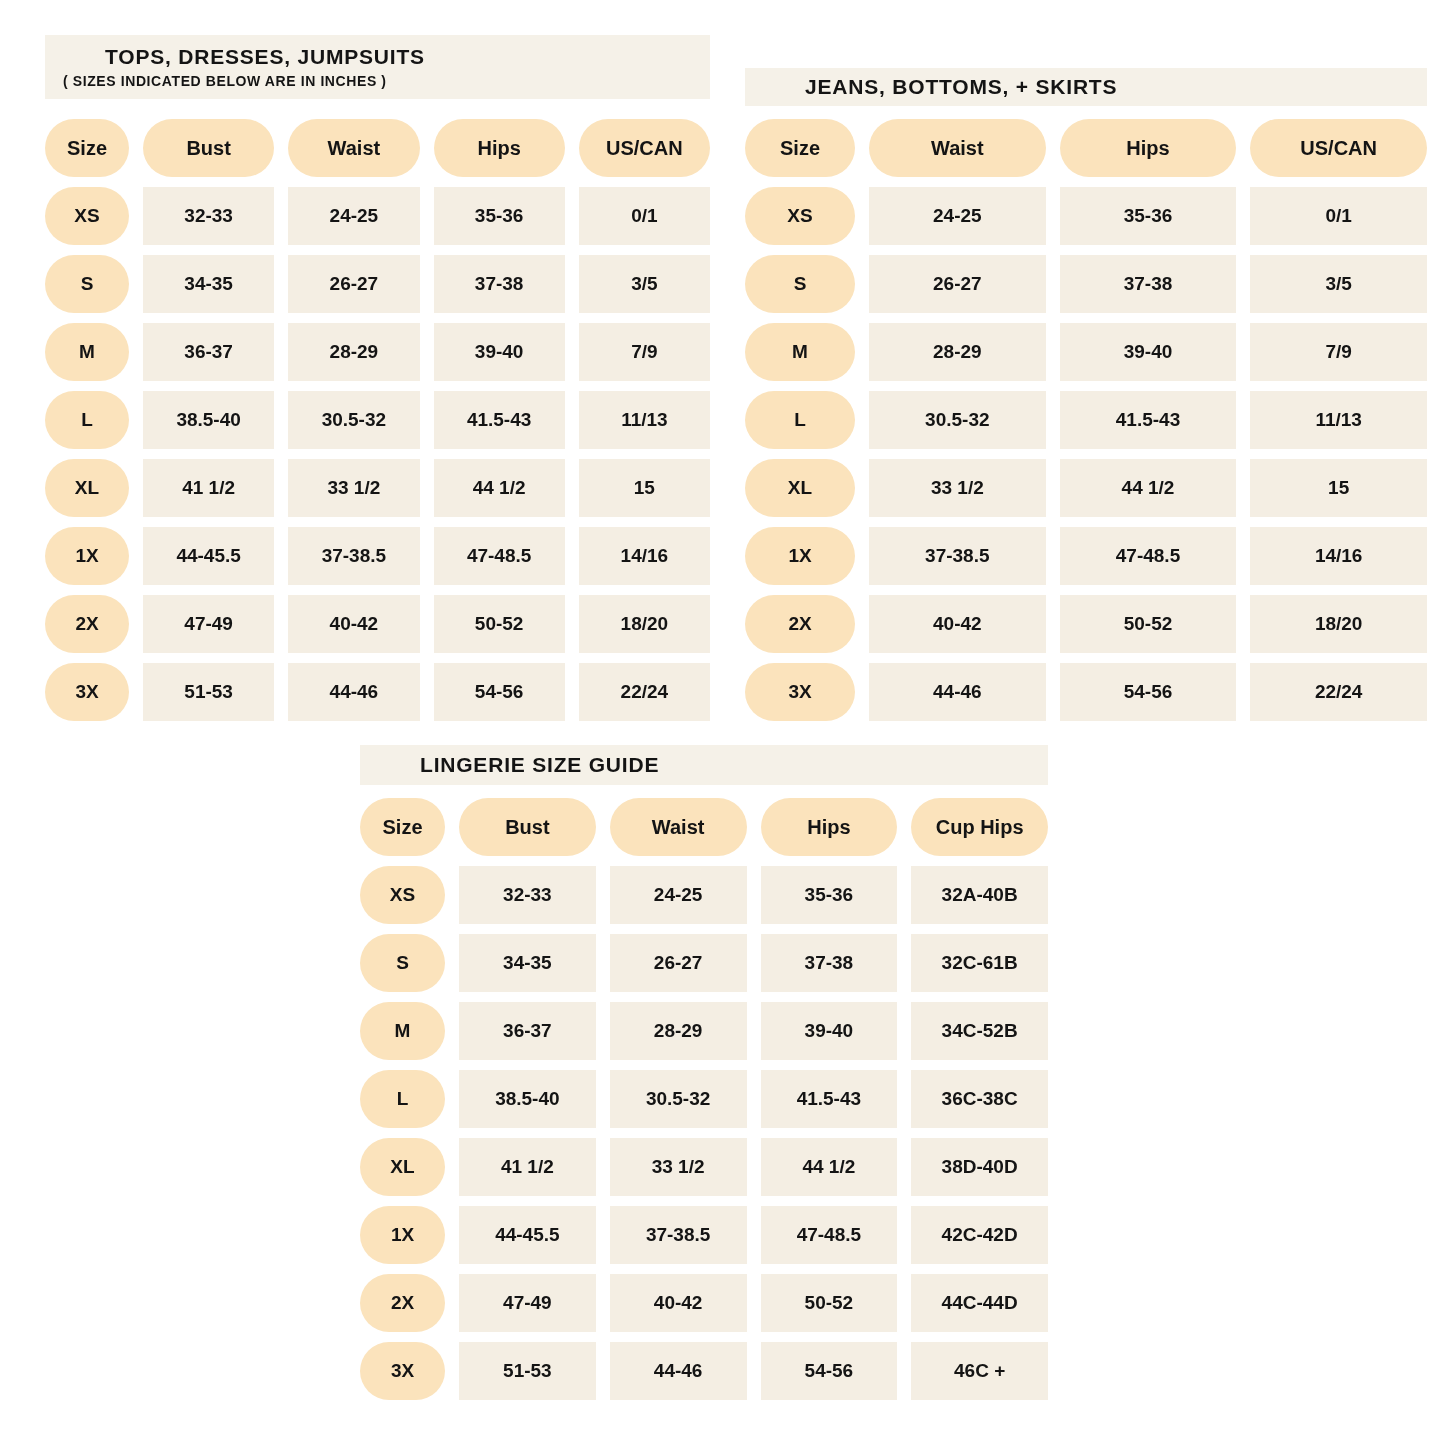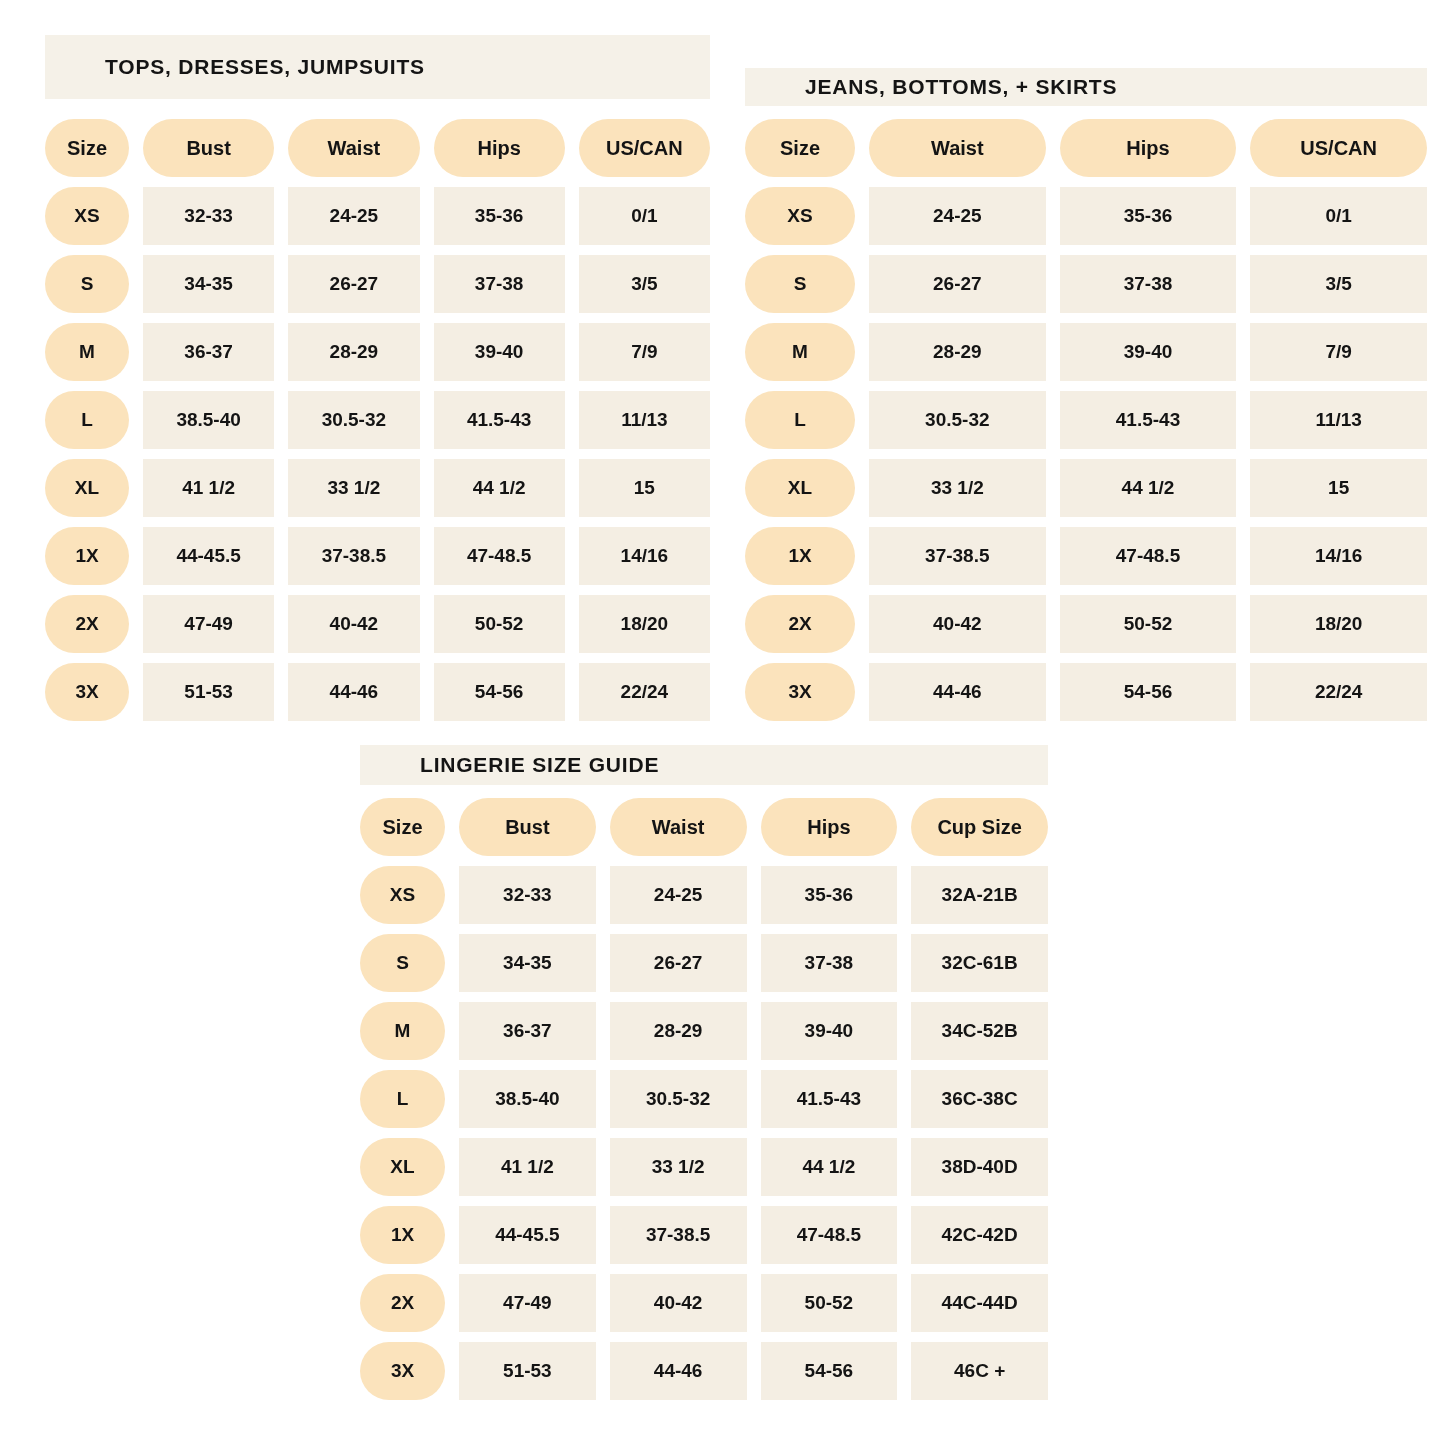--- a/index.html
+++ b/index.html
@@ -76,20 +76,21 @@
   #lingerie .grid        { margin-top: 13px; grid-template-columns: 85px repeat(4, 1fr); }
 </style>
 </head>
 <body>
 
 <div class="canvas">
 
   <div class="section" id="tops">
     <div class="title-strip">
       <div class="title">TOPS, DRESSES, JUMPSUITS</div>
+      <div class="subtitle">( SIZES INDICATED BELOW ARE IN INCHES )</div>
     </div>
     <div class="grid">
         <div class="cell head">Size</div>
         <div class="cell head">Bust</div>
         <div class="cell head">Waist</div>
         <div class="cell head">Hips</div>
         <div class="cell head">US/CAN</div>
         <div class="cell size">XS</div>
         <div class="cell data">32-33</div>
         <div class="cell data">24-25</div>
@@ -179,26 +180,26 @@
 
   <div class="section" id="lingerie">
     <div class="title-strip">
       <div class="title">LINGERIE SIZE GUIDE</div>
     </div>
     <div class="grid">
         <div class="cell head">Size</div>
         <div class="cell head">Bust</div>
         <div class="cell head">Waist</div>
         <div class="cell head">Hips</div>
-        <div class="cell head">Cup Size</div>
+        <div class="cell head">Cup Hips</div>
         <div class="cell size">XS</div>
         <div class="cell data">32-33</div>
         <div class="cell data">24-25</div>
         <div class="cell data">35-36</div>
-        <div class="cell data">32A-21B</div>
+        <div class="cell data">32A-40B</div>
         <div class="cell size">S</div>
         <div class="cell data">34-35</div>
         <div class="cell data">26-27</div>
         <div class="cell data">37-38</div>
         <div class="cell data">32C-61B</div>
         <div class="cell size">M</div>
         <div class="cell data">36-37</div>
         <div class="cell data">28-29</div>
         <div class="cell data">39-40</div>
         <div class="cell data">34C-52B</div>

